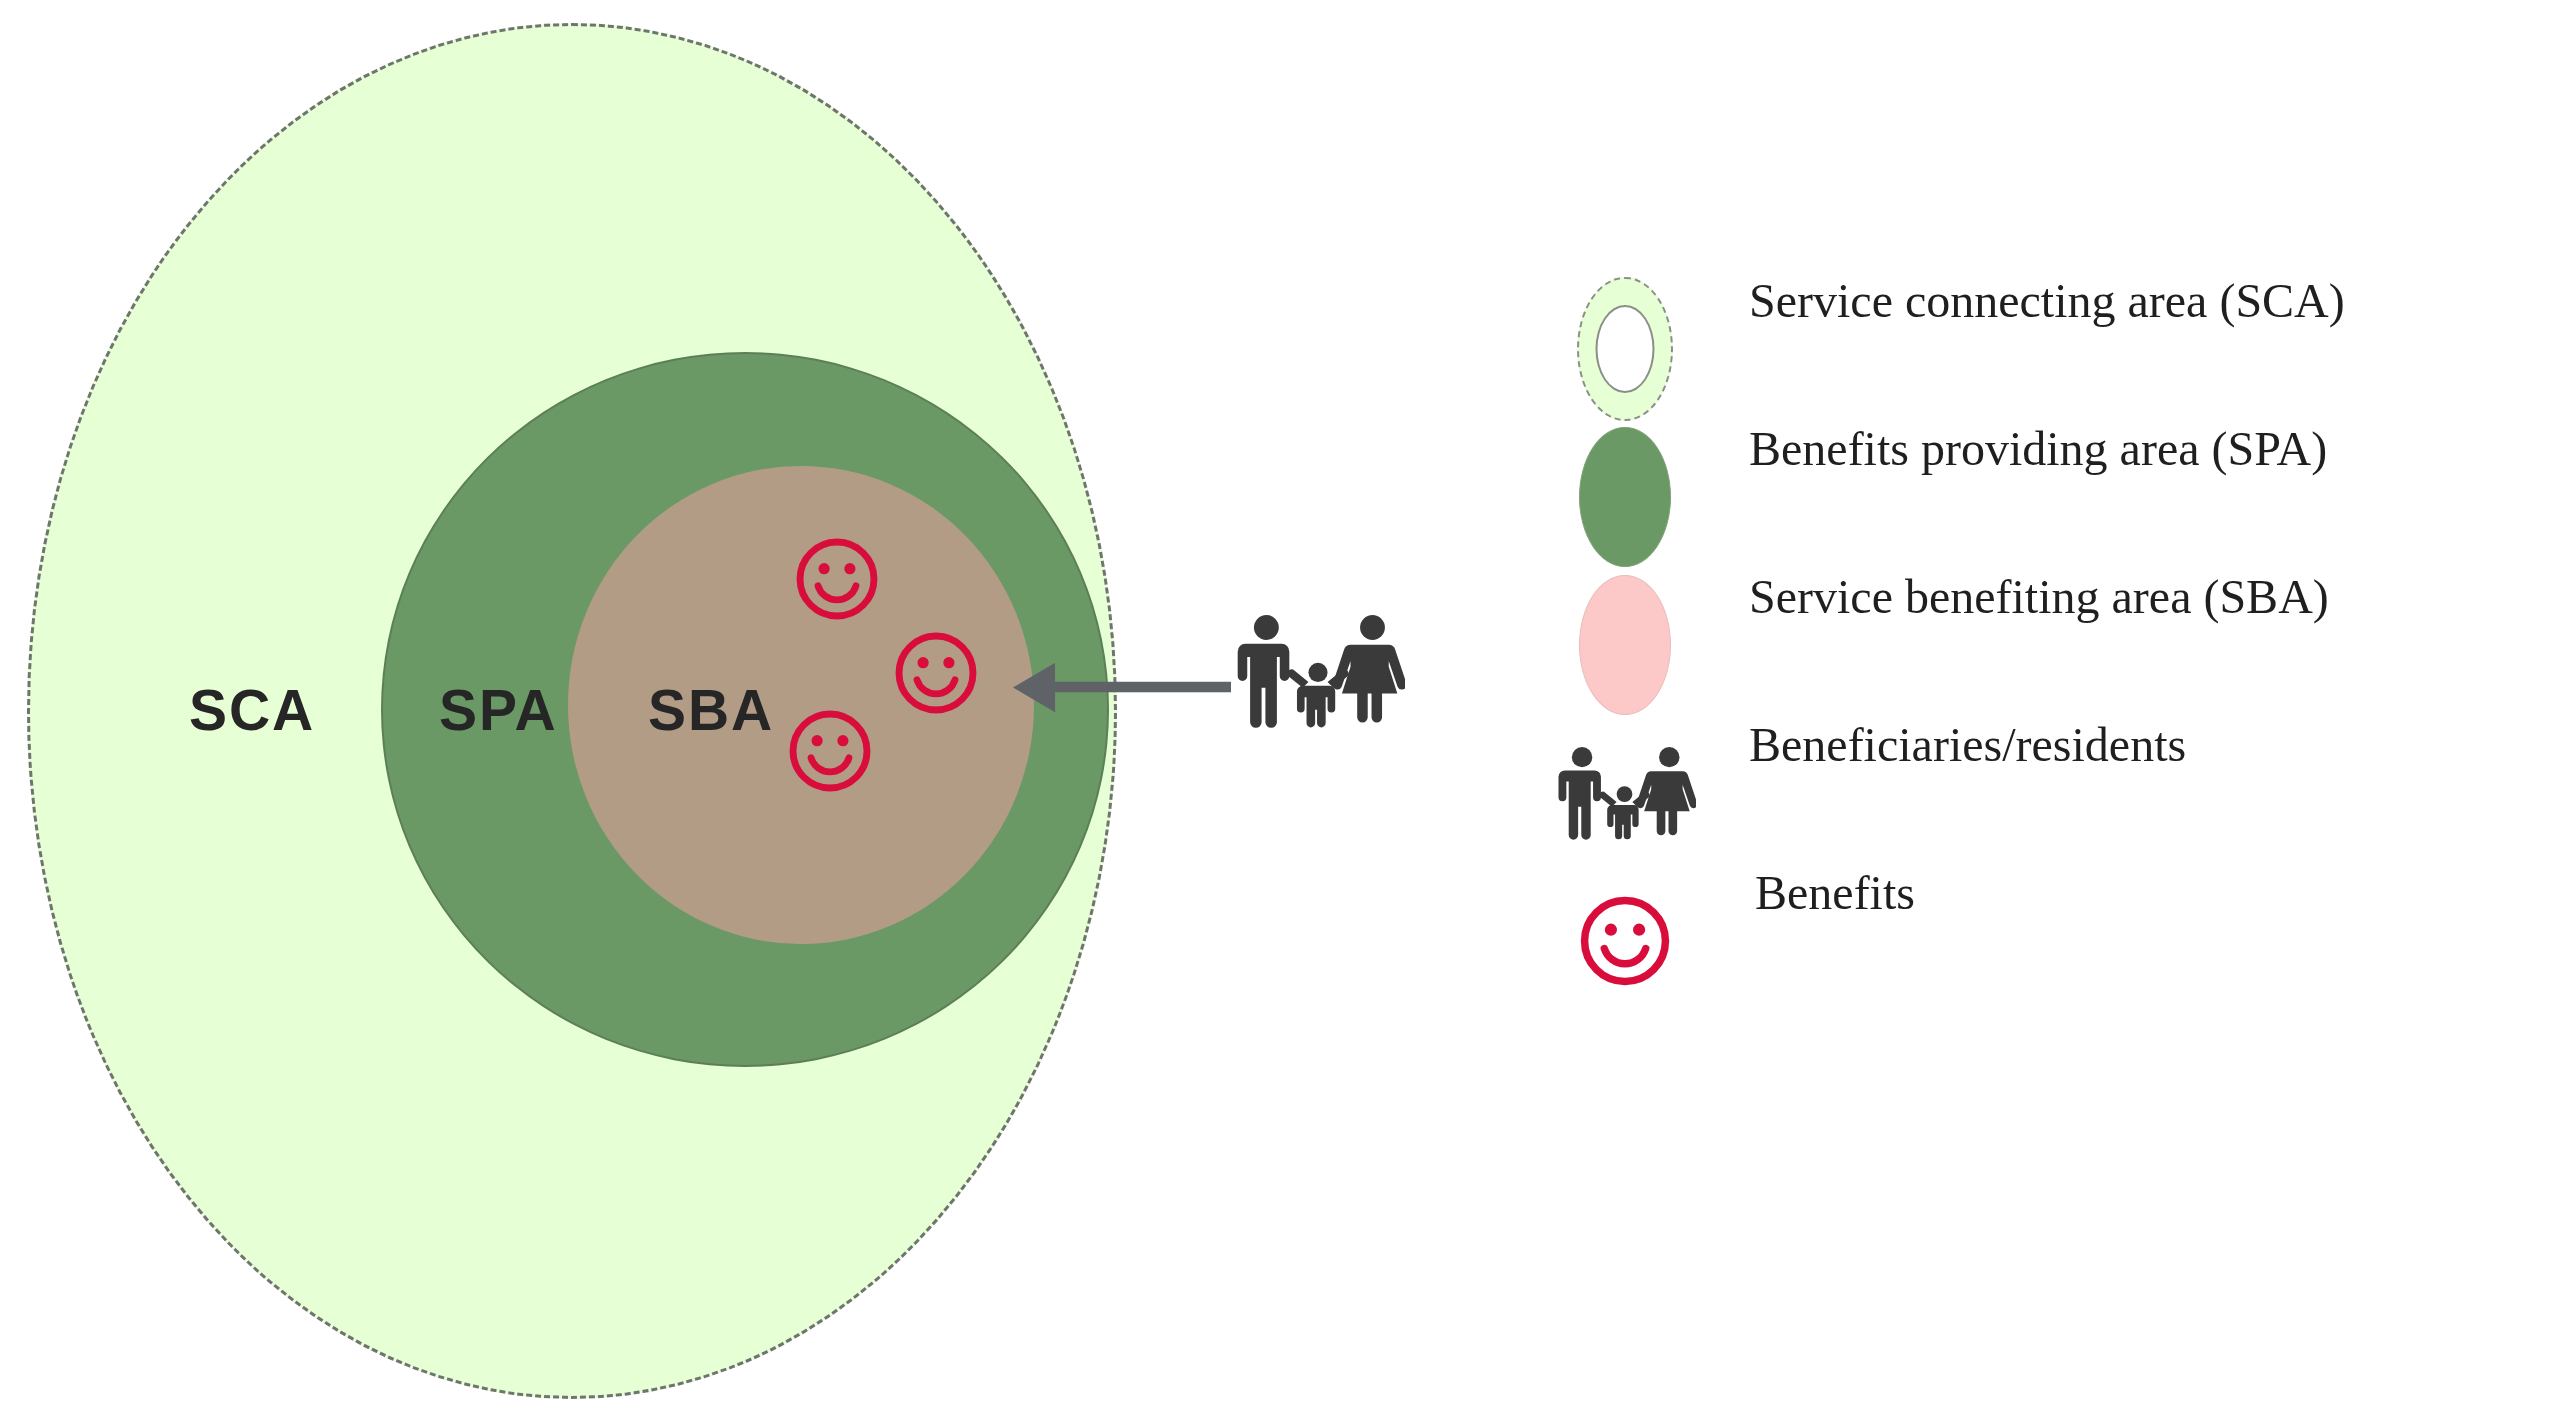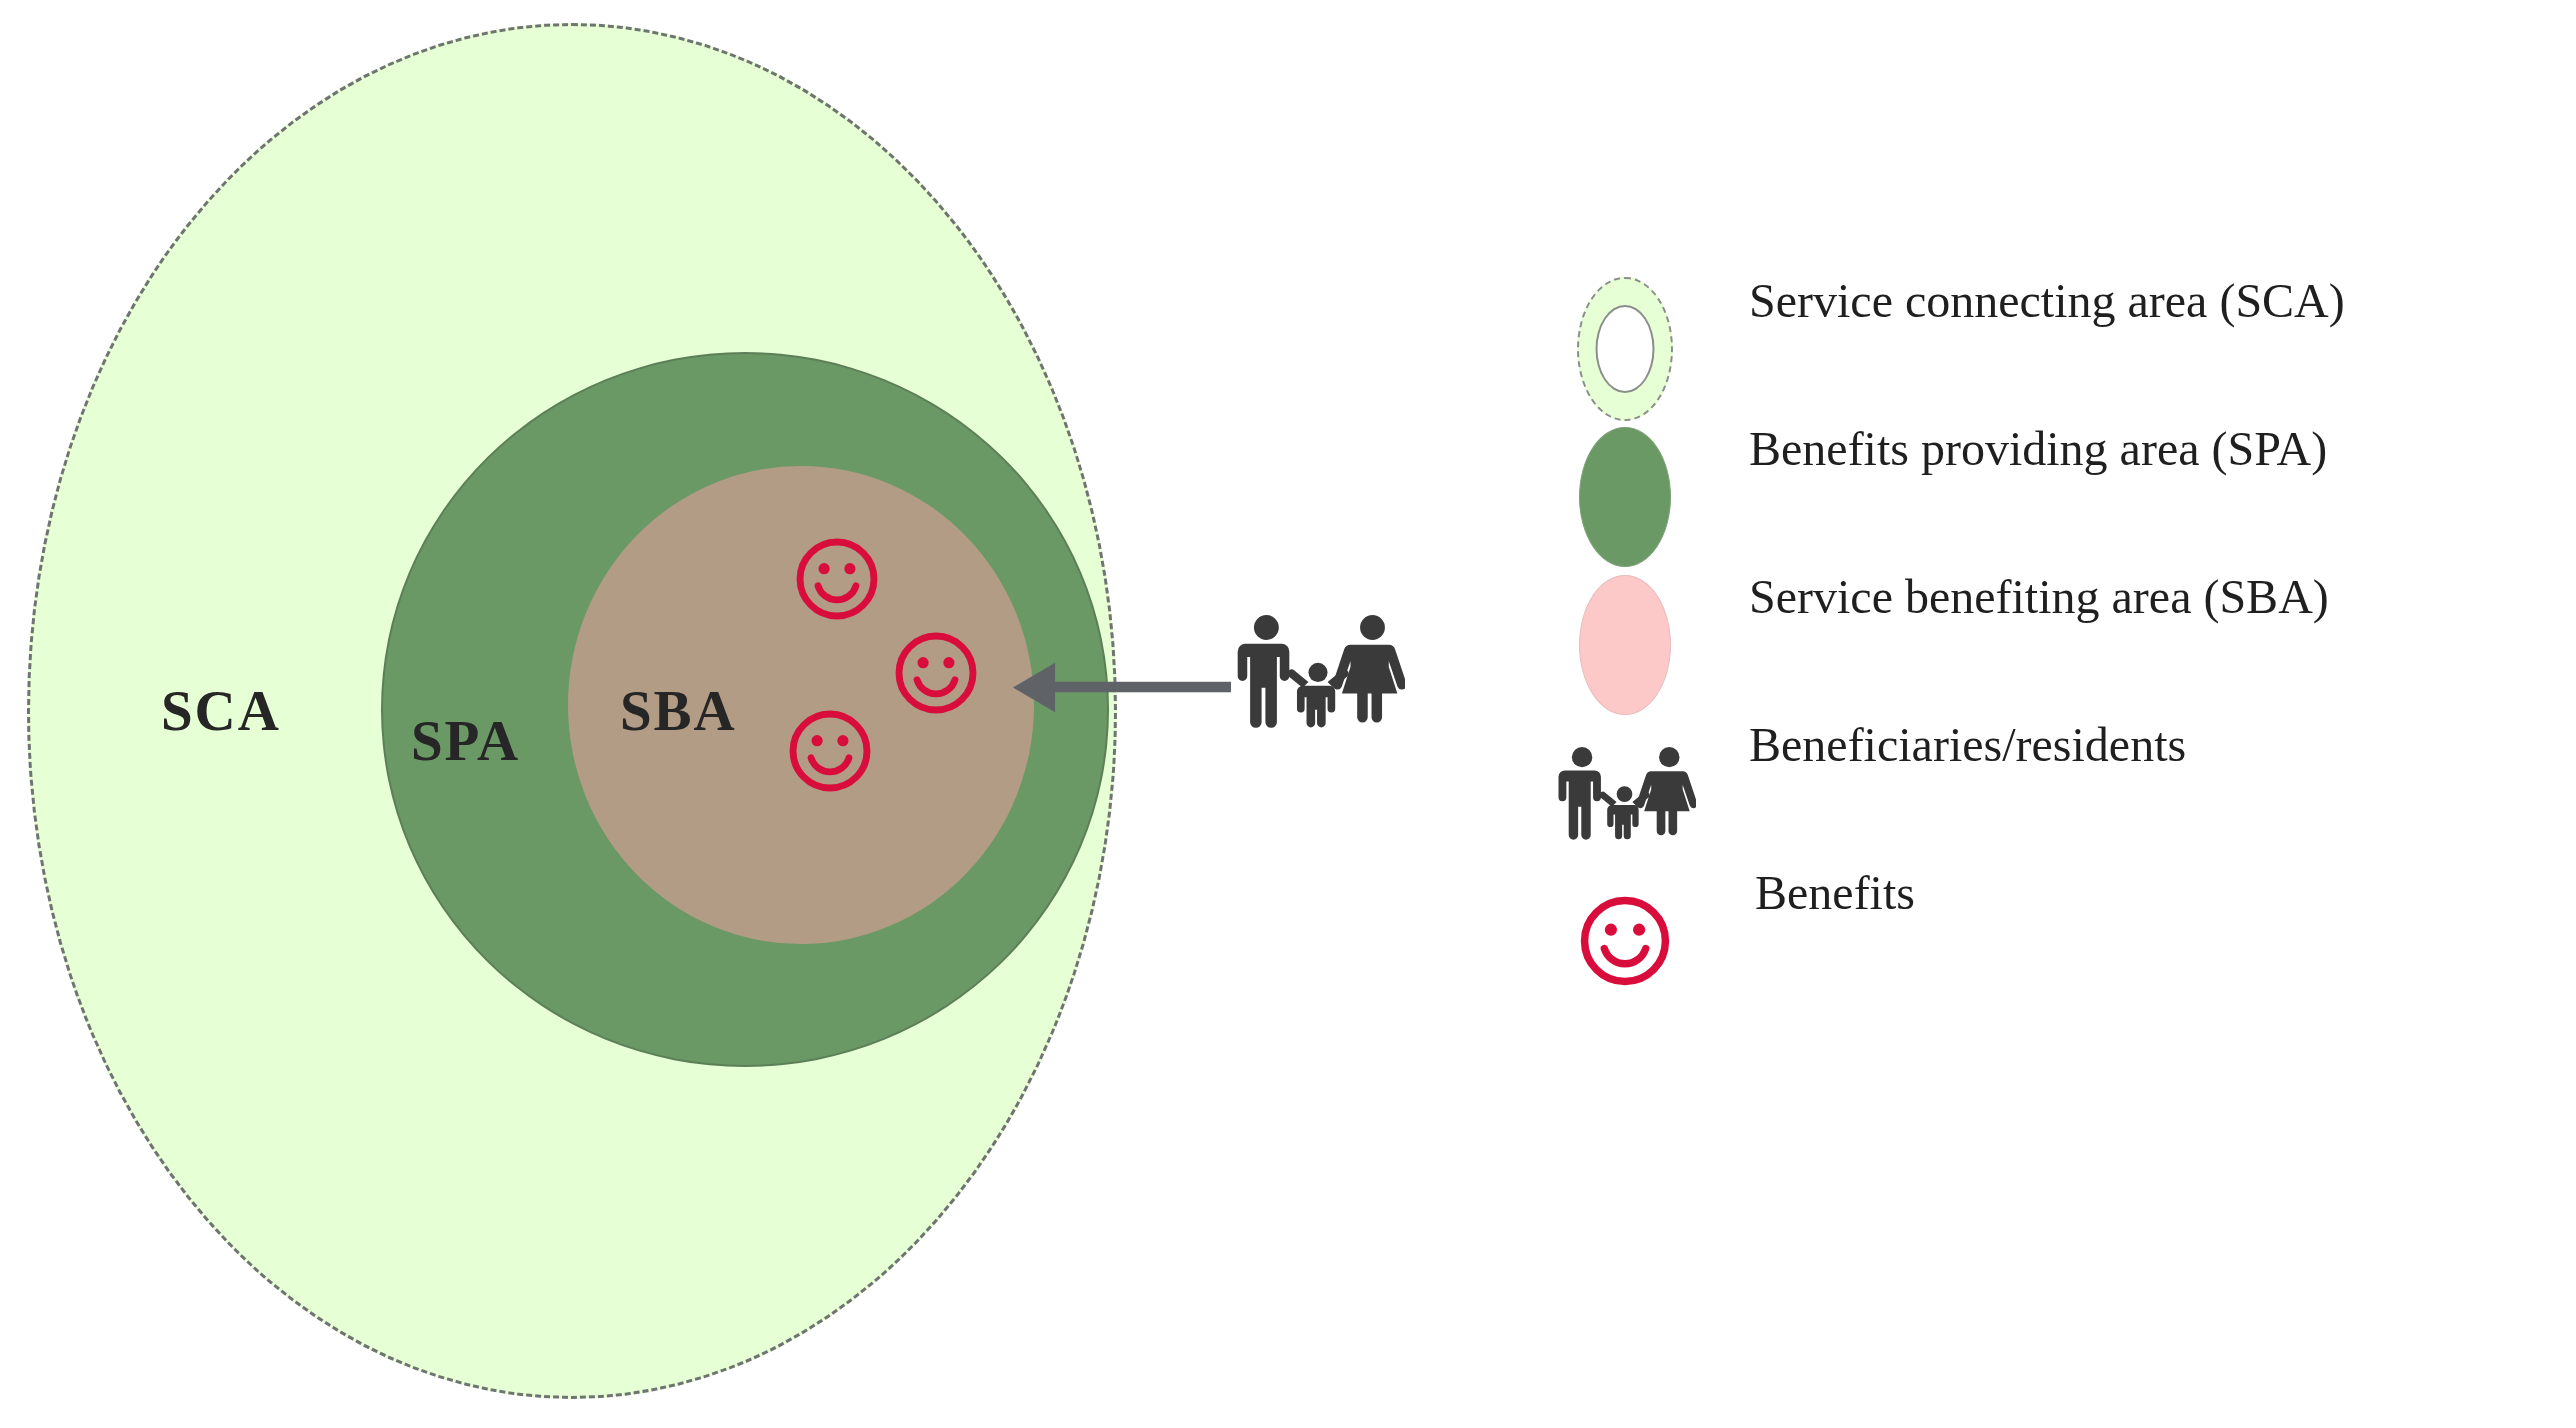--- a/index.html
+++ b/index.html
@@ -58,30 +58,31 @@
   .ring-sba {
     left: 568px;
     top: 466px;
     width: 466px;
     height: 478px;
     background: #b39c85;
   }
 
   .area-label {
     position: absolute;
-    font-family: Liberation Serif, serif;
+    font-family: Liberation Sans, sans-serif;
     font-weight: bold;
     font-size: 57px;
     color: #262626;
     letter-spacing: 1.9px;
     white-space: nowrap;
     line-height: 1;
+    margin-left: 28px;
   }
   .label-sca { left: 161px; top: 682px; }
-  .label-spa { left: 411px; top: 712px; }
+  .label-spa { left: 411px; top: 682px; }
   .label-sba { left: 620px; top: 682px; }
 
   
   .smiley {
     position: absolute;
   }
   .smiley-1 { left: 794px; top: 536px; width: 86px; height: 86px; }
   .smiley-2 { left: 893px; top: 630px; width: 86px; height: 86px; }
   .smiley-3 { left: 787px; top: 708px; width: 86px; height: 86px; }
 

